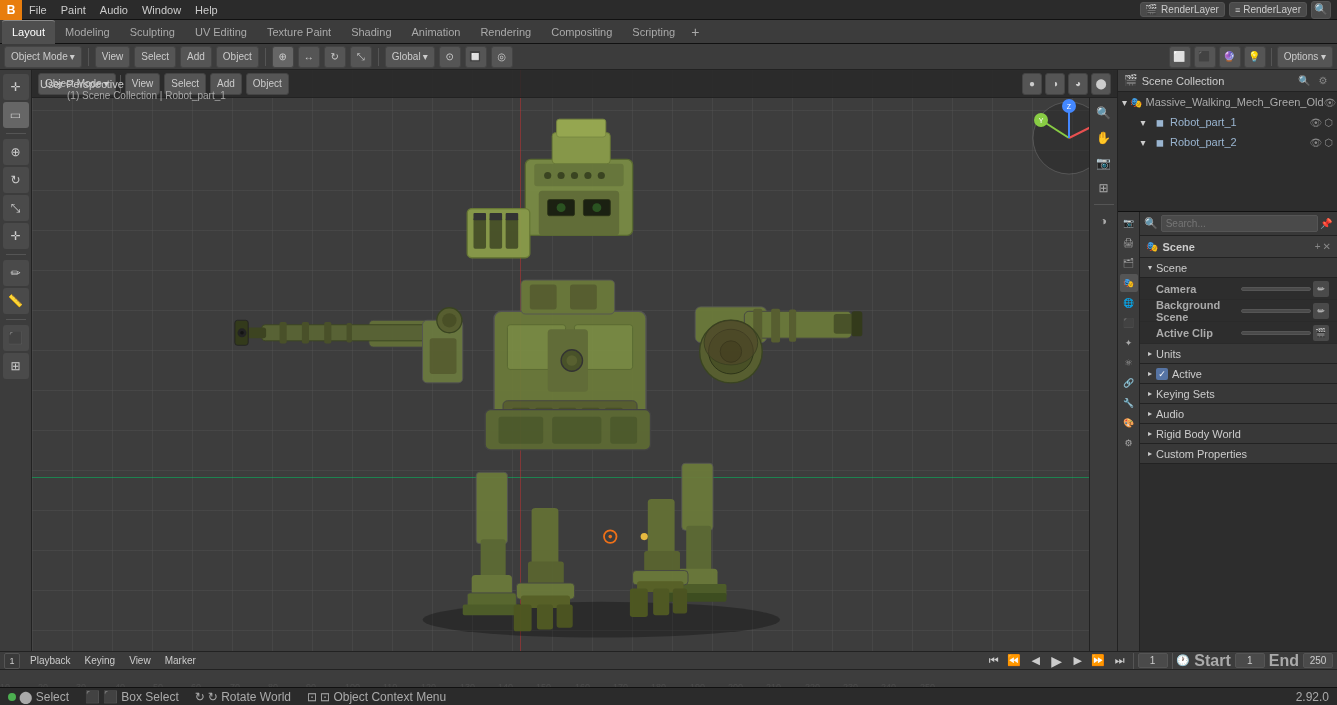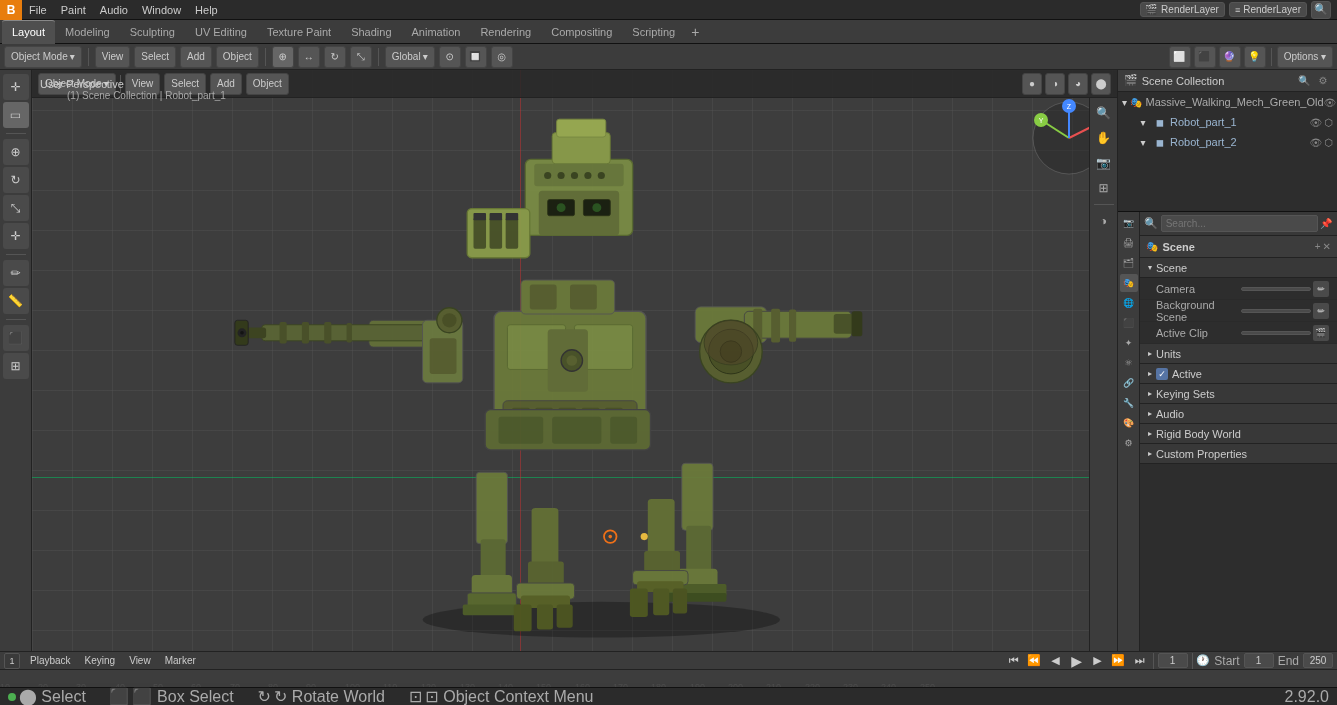--- a/index.html
+++ b/index.html
@@ -293,20 +293,21 @@
       display: flex;
       align-items: center;
       height: 22px;
       padding: 0 8px 0 16px;
       border-bottom: 1px solid #2a2a2a;
       font-size: 11px;
     }
     .props-row-label {
       color: #aaa;
       flex: 1;
+      font-weight: bold;
     }
     .props-row-value {
       color: #ccc;
       background: #4a4a4a;
       border: 1px solid #555;
       border-radius: 2px;
       padding: 1px 4px;
       font-size: 10px;
       min-width: 60px;
       text-align: center;
@@ -403,22 +404,22 @@
     }
 
     
     #status-bar {
       width: 100%;
       height: 18px;
       background: #2b2b2b;
       display: flex;
       align-items: center;
       padding: 0 8px;
-      gap: 24px;
-      font-size: 16px;
+      gap: 16px;
+      font-size: 12px;
       color: #aaa;
       border-top: 1px solid #111;
     }
 
     
     #anim-controls {
       display: flex;
       align-items: center;
       gap: 3px;
     }
@@ -437,22 +438,23 @@
       background: #4a4a4a;
       border: 1px solid #555;
       border-radius: 2px;
       color: #ccc;
       font-size: 10px;
       padding: 1px 3px;
       width: 30px;
       text-align: center;
     }
     .frame-label {
-      font-size: 12px;
+      font-size: 16px;
       color: #aaa;
+      font-weight: bold;
     }
 
     
     .checkbox-on {
       width: 12px;
       height: 12px;
       background: #5674a4;
       border-radius: 2px;
       display: inline-flex;
       align-items: center;

